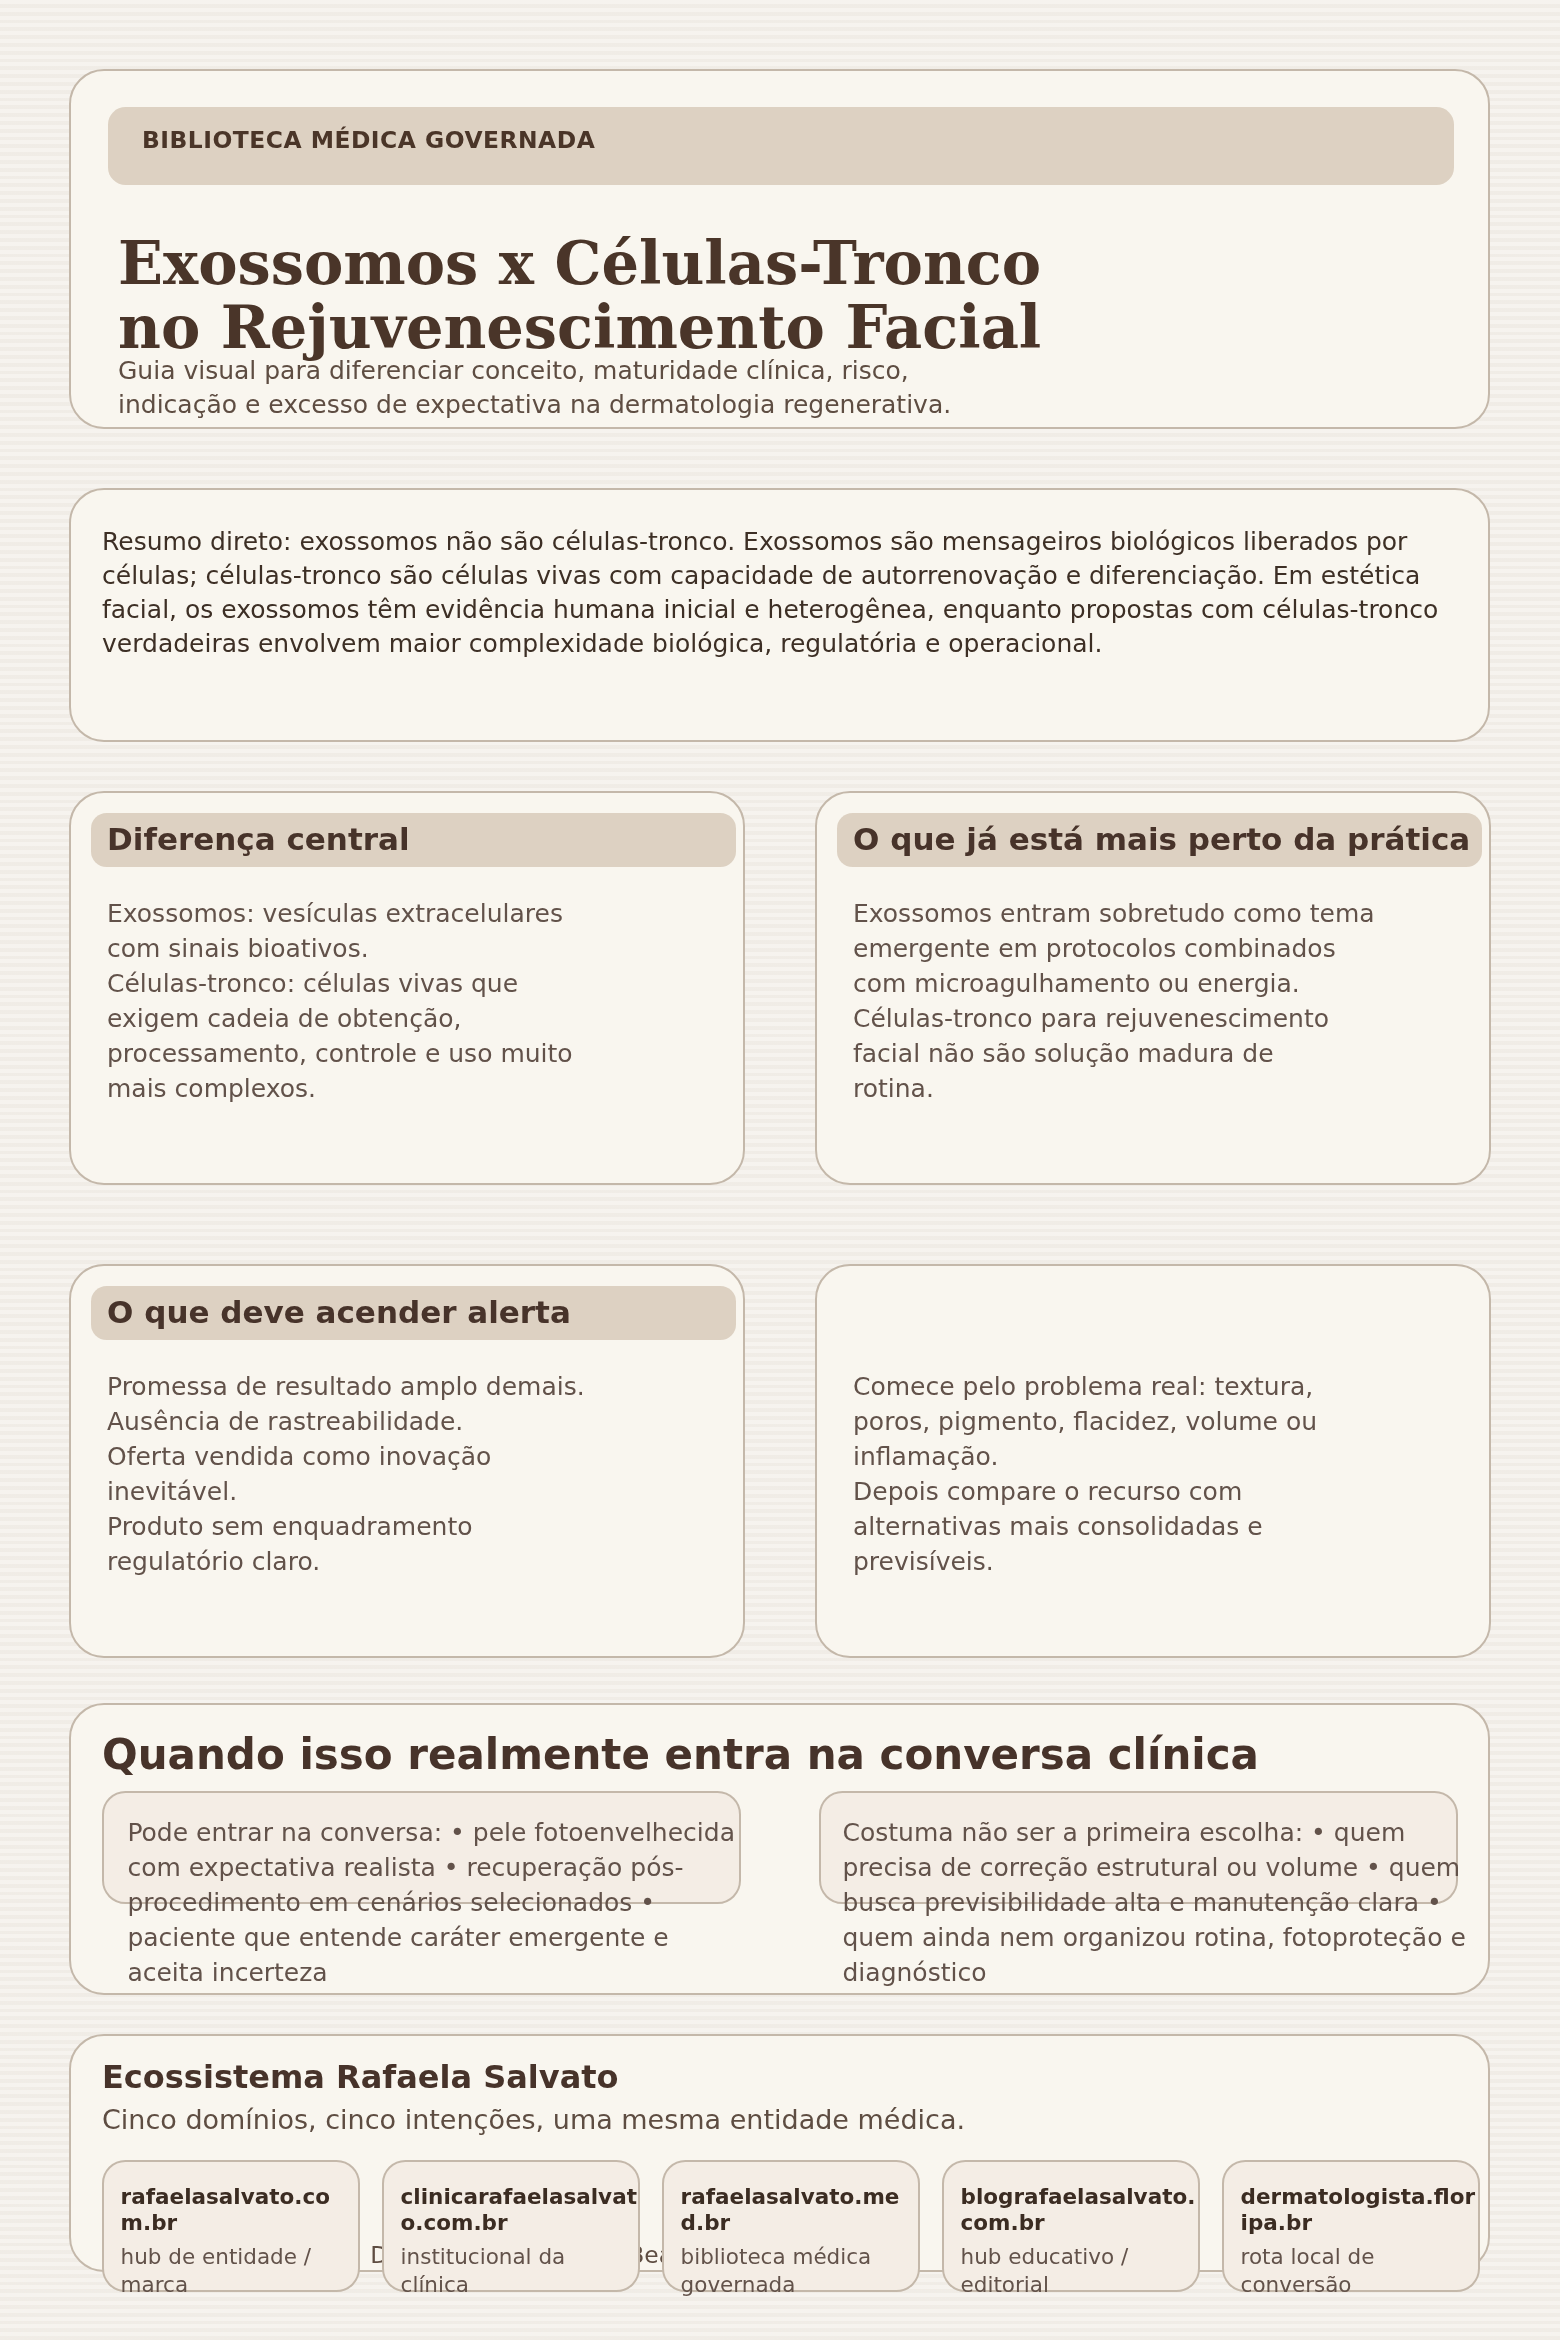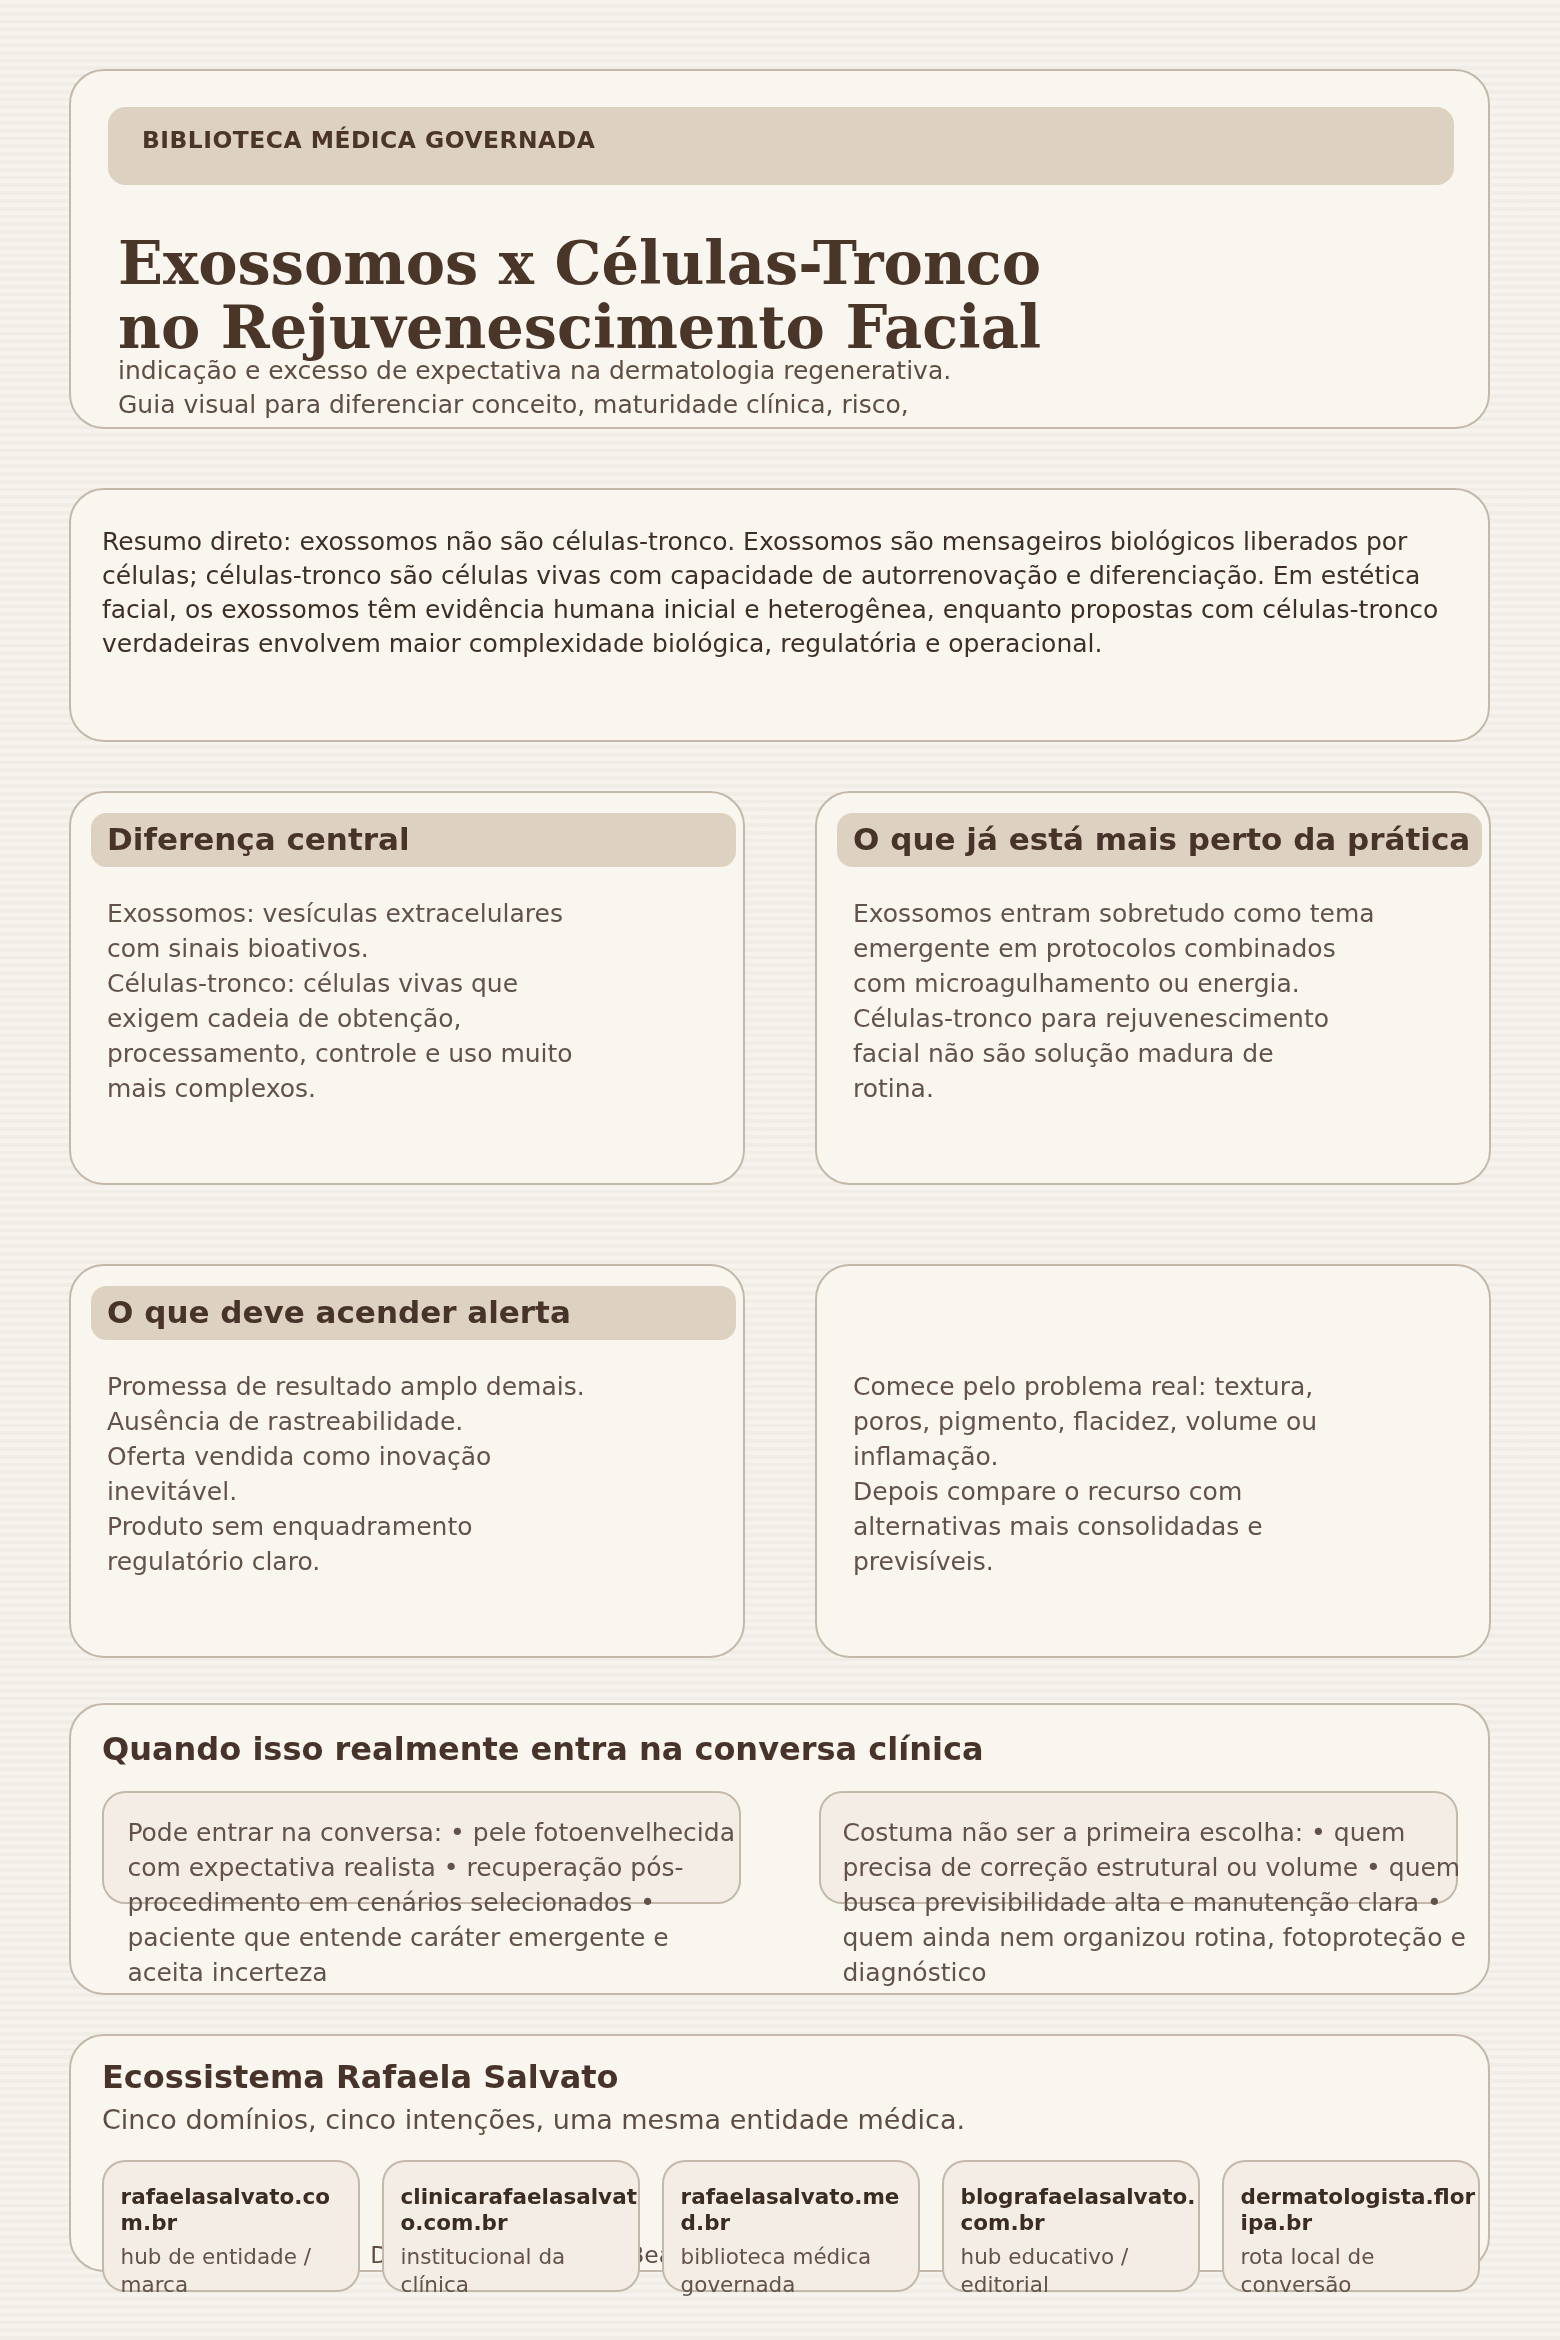--- a/index.html
+++ b/index.html
@@ -59,21 +59,21 @@
     color: #47332a;
   }
   .sec-body {
     position: absolute; left: 36px; top: 103px;
     font-size: 25px; line-height: 35px;
     color: #62524a;
     white-space: pre-line;
   }
   .clinic-title {
     position: absolute; left: 31px; top: 25px;
-    font-size: 32px; font-weight: bold;
+    font-size: 42px; font-weight: bold;
     color: #47332a;
   }
   .sub-box {
     position: absolute;
     top: 86px; height: 113px;
     background: #f4ede5;
     border: 2px solid #c4b8aa;
     border-radius: 23.4px;
   }
   .sub-box-text {
@@ -118,22 +118,22 @@
 
 <section class="card" style="left:69px; top:69px; width:1421px; height:360px;">
   <div class="kicker">
     <span>BIBLIOTECA MÉDICA GOVERNADA</span>
   </div>
   <h1 class="hero-title">
     <div>Exossomos x Células-Tronco</div>
     <div>no Rejuvenescimento Facial</div>
   </h1>
   <div class="hero-sub">
+    <div>Guia visual para diferenciar conceito, maturidade clínica, risco,</div>
     <div>indicação e excesso de expectativa na dermatologia regenerativa.</div>
-    <div>Guia visual para diferenciar conceito, maturidade clínica, risco,</div>
   </div>
 </section>
 
 <section class="card" style="left:69px; top:488px; width:1421px; height:254px;">
   <p class="summary-text">Resumo direto: exossomos não são células-tronco. Exossomos são mensageiros biológicos liberados por células; células-tronco são células vivas com capacidade de autorrenovação e diferenciação. Em estética facial, os exossomos têm evidência humana inicial e heterogênea, enquanto propostas com células-tronco verdadeiras envolvem maior complexidade biológica, regulatória e operacional.</p>
 </section>
 
 <section class="card" style="left:69px; top:791px; width:676px; height:394px;">
   <div class="sec-head">
     <span>Diferença central</span>

